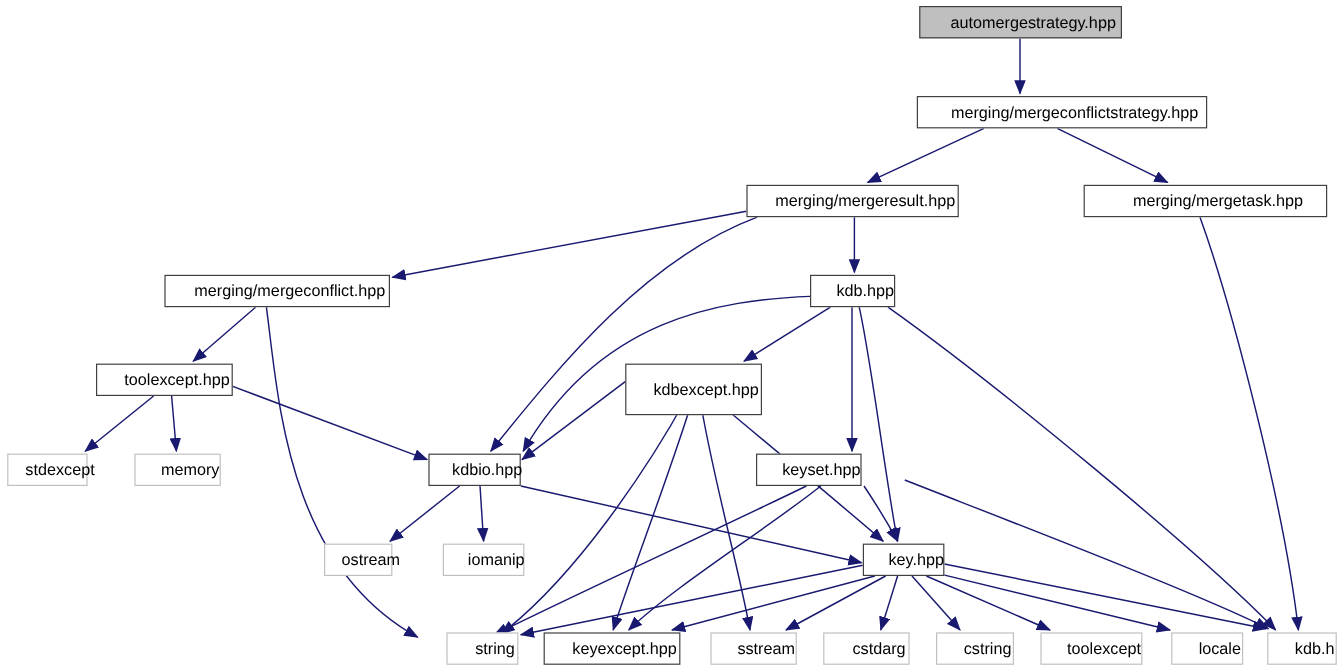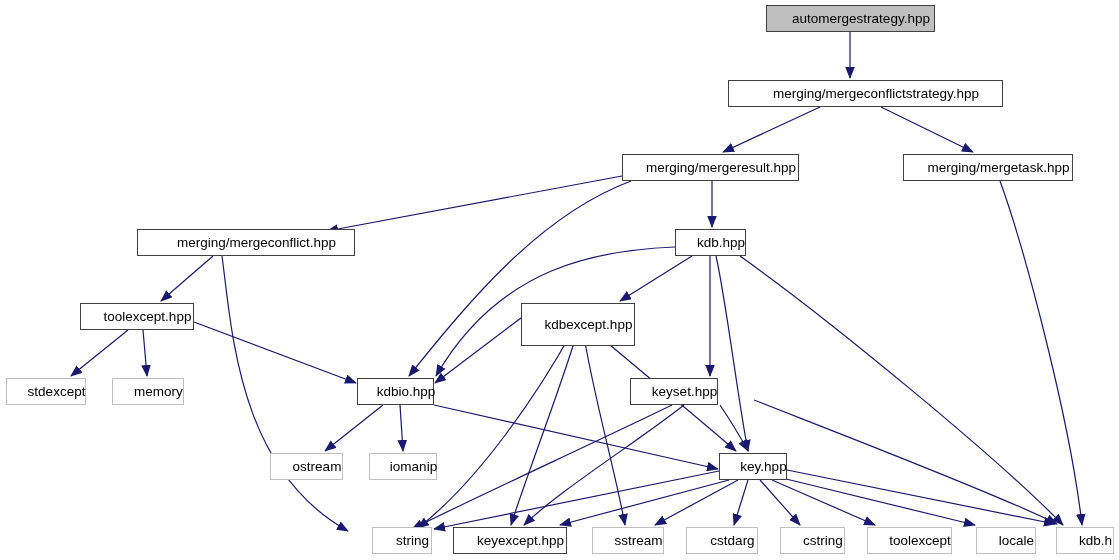--- a/index.html
+++ b/index.html
@@ -98,54 +98,54 @@
         <path d="M 772,480 L 875,525" fill="none" stroke="#191970" stroke-width="1.2" marker-end="url(#arrowhead)"></path>
         <path d="M 782,478 L 975,525" fill="none" stroke="#191970" stroke-width="1.2" marker-end="url(#arrowhead)"></path>
         <path d="M 787,470 L 1055,524" fill="none" stroke="#191970" stroke-width="1.2" marker-end="url(#arrowhead)"></path>
       </g>
   </svg>
 
   <div id="nodes">
       <div class="node root" style="left: 766px; top: 5px; width: 169px; height: 27px;">
         <span class="node-label">automergestrategy.hpp</span>
       </div>
-      <div class="node header" style="left: 728px; top: 80px; width: 275px; height: 27px;">
+      <div class="node header" style="left: 764px; top: 80px; width: 242px; height: 27px;">
         <span class="node-label">merging/mergeconflictstrategy.hpp</span>
       </div>
       <div class="node header" style="left: 622px; top: 154px; width: 177px; height: 27px;">
         <span class="node-label">merging/mergeresult.hpp</span>
       </div>
-      <div class="node header" style="left: 903px; top: 154px; width: 170px; height: 27px;">
+      <div class="node header" style="left: 903px; top: 154px; width: 203px; height: 27px;">
         <span class="node-label">merging/mergetask.hpp</span>
       </div>
-      <div class="node header" style="left: 137px; top: 229px; width: 218px; height: 27px;">
+      <div class="node header" style="left: 137px; top: 229px; width: 188px; height: 27px;">
         <span class="node-label">merging/mergeconflict.hpp</span>
       </div>
       <div class="node header" style="left: 675px; top: 229px; width: 71px; height: 27px; text-align: center;">
         <span class="node-label">kdb.hpp</span>
       </div>
       <div class="node header" style="left: 80px; top: 303px; width: 114px; height: 27px;">
         <span class="node-label">toolexcept.hpp</span>
       </div>
       <div class="node header" style="left: 521px; top: 303px; width: 114px; height: 43px;">
         <span class="node-label">kdbexcept.hpp</span>
       </div>
-      <div class="node system" style="left: 6px; top: 378px; width: 80px; height: 27px;">
+      <div class="node system" style="left: 6px; top: 378px; width: 67px; height: 27px;">
         <span class="node-label">stdexcept</span>
       </div>
       <div class="node system" style="left: 112px; top: 378px; width: 72px; height: 27px;">
         <span class="node-label">memory</span>
       </div>
       <div class="node header" style="left: 357px; top: 378px; width: 77px; height: 27px; text-align: right;">
         <span class="node-label">kdbio.hpp</span>
       </div>
       <div class="node header" style="left: 630px; top: 378px; width: 88px; height: 27px;">
         <span class="node-label">keyset.hpp</span>
       </div>
-      <div class="node system" style="left: 270px; top: 453px; width: 73px; height: 27px;">
+      <div class="node system" style="left: 270px; top: 453px; width: 57px; height: 27px;">
         <span class="node-label">ostream</span>
       </div>
       <div class="node system" style="left: 369px; top: 453px; width: 68px; height: 27px;">
         <span class="node-label">iomanip</span>
       </div>
       <div class="node header" style="left: 719px; top: 453px; width: 68px; height: 27px;">
         <span class="node-label">key.hpp</span>
       </div>
       <div class="node system" style="left: 372px; top: 527px; width: 60px; height: 27px;">
         <span class="node-label">string</span>

